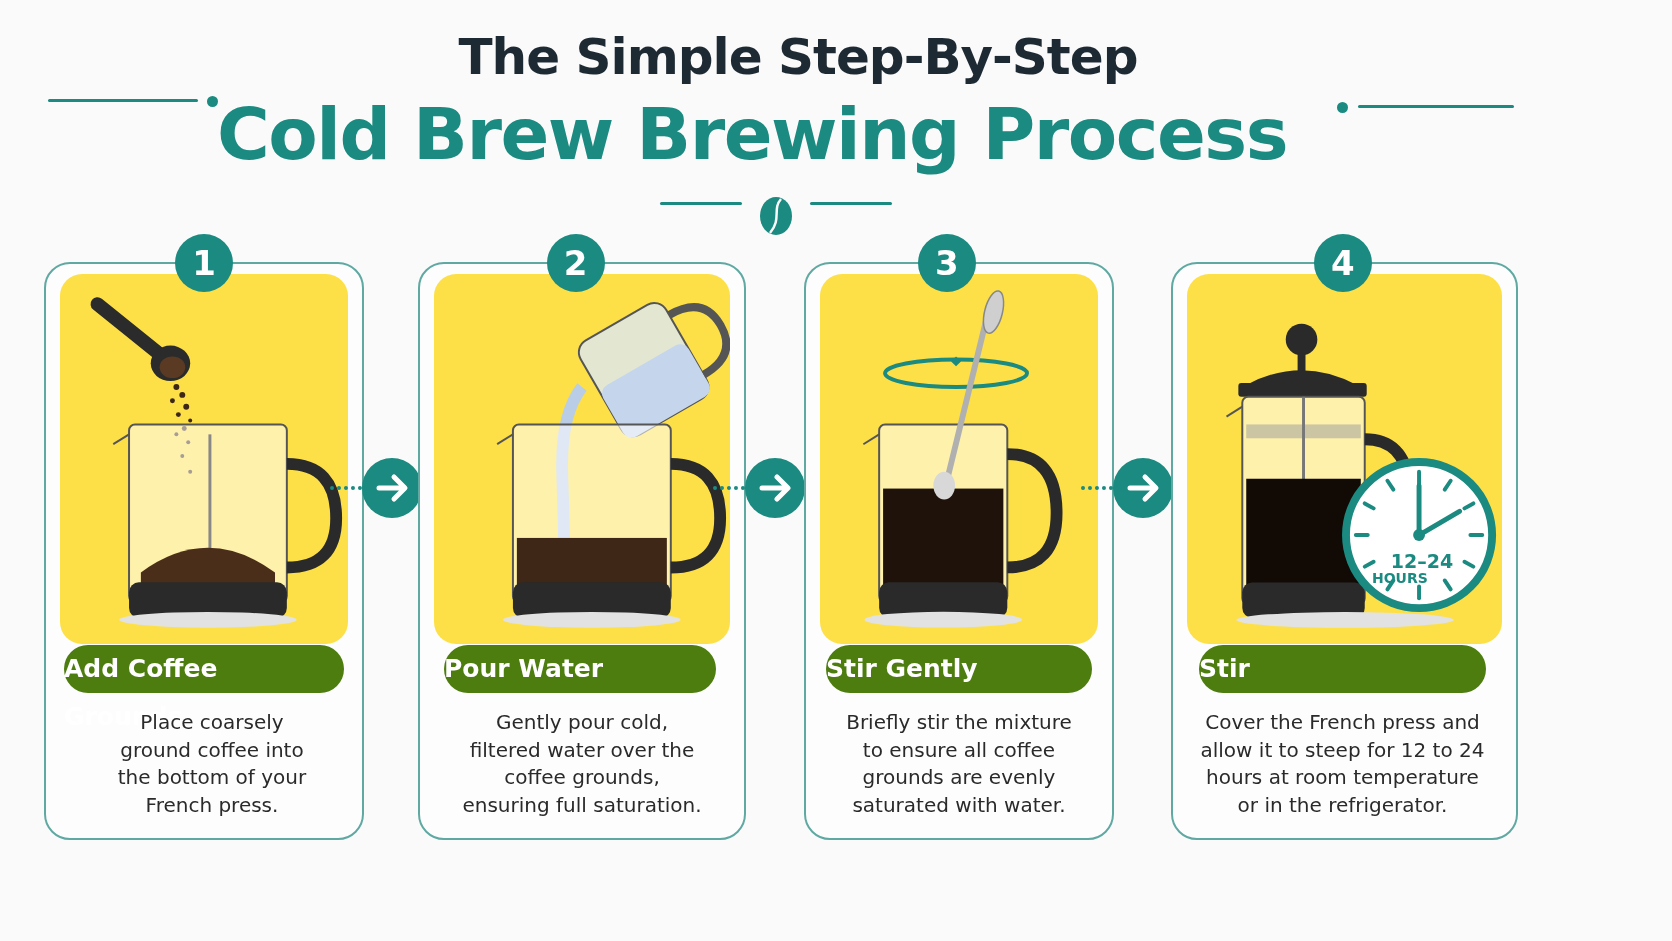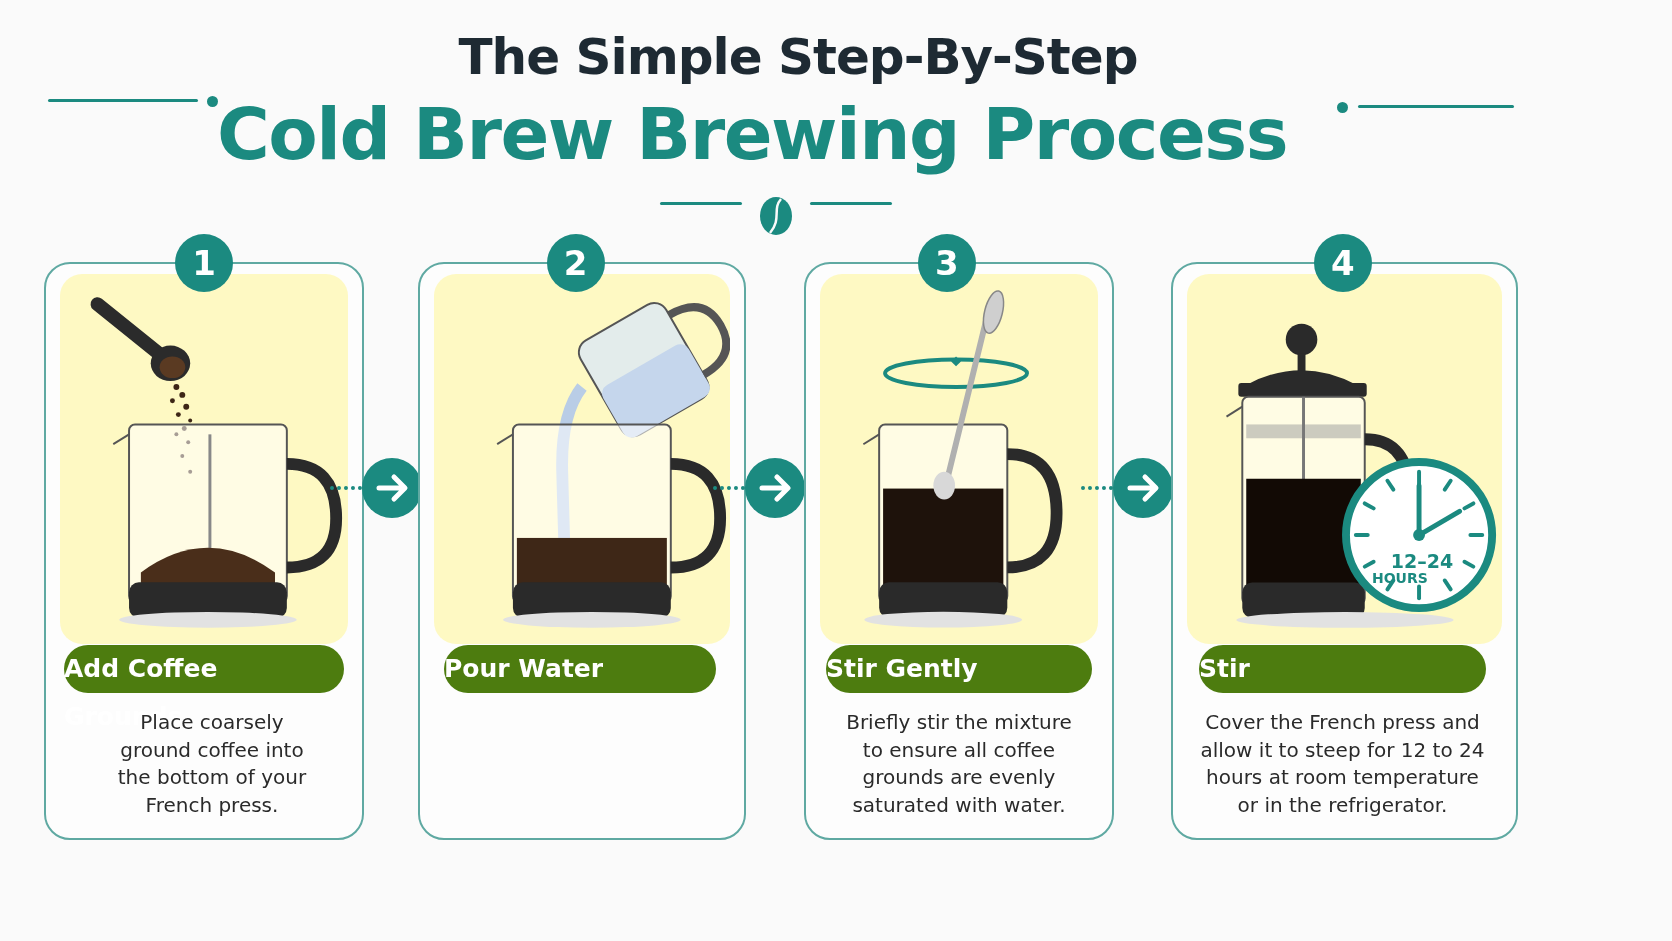--- a/index.html
+++ b/index.html
@@ -20,21 +20,21 @@
   .deco-dot { position:absolute; width:11px; height:11px; border-radius:50%; background:#1b8a80; }
   .bean { position:absolute; left:758px; top:195px; width:36px; height:42px; }
 
   .card {
     position:absolute; top:262px; height:578px;
     border:2px solid #5fa9a2; border-radius:26px; background:#fdfdfd;
     box-sizing:border-box;
   }
   .illus-bg {
     position:absolute; left:14px; right:14px; top:10px; height:370px;
-    background:#fef9c3; border-radius:22px;
+    background:#fde047; border-radius:22px;
   }
   .illus-bg svg { position:absolute; left:0; top:0; width:100%; height:100%; }
   .num {
     position:absolute; top:-30px; width:58px; height:58px; margin-left:-29px;
     border-radius:50%; background:#1b8a80; color:#fff;
     font-weight:bold; font-size:34px; line-height:58px; text-align:center;
   }
   .pill {
     position:absolute; top:381px; height:48px; border-radius:24px;
     background:#4d7c0f; color:#fff; font-weight:bold; font-size:25px;
@@ -135,20 +135,21 @@
       <rect x="80" y="150" width="160" height="180" rx="6" fill="rgba(255,255,255,0.55)" stroke="#555" stroke-width="2"></rect>
       <path d="M80 160 L64 170" stroke="#555" stroke-width="2"></path>
       <rect x="84" y="265" width="152" height="55" fill="#3e2717"></rect>
       <rect x="80" y="310" width="160" height="36" rx="10" fill="#2a2a2a"></rect>
       <ellipse cx="160" cy="348" rx="90" ry="8" fill="#e2e2e2"></ellipse>
       <path d="M240 190 Q290 190 290 245 Q290 295 240 295" stroke="#2a2a2a" stroke-width="12" fill="none"></path>
     </svg>
   </div>
   <div class="num" style="left:48%;">2</div>
   <div class="pill" style="left:24px; right:28px;">Pour Water</div>
+  <div class="desc" style="left:40px; right:40px;">Gently pour cold, filtered water over the coffee grounds, ensuring full saturation.</div>
 </div>
 
 <div class="arrow-conn" style="left:713px;">
   <div class="dots" style="left:0; width:32px;"></div>
   <div class="dots" style="left:92px; width:32px;"></div>
   <div class="circ">
     <svg width="60" height="60" viewBox="0 0 60 60">
         <path d="M17 30 H42 M32 19 L43 30 L32 41" stroke="#fff" stroke-width="5" fill="none" stroke-linecap="round" stroke-linejoin="round"></path>
       </svg>
   </div>

